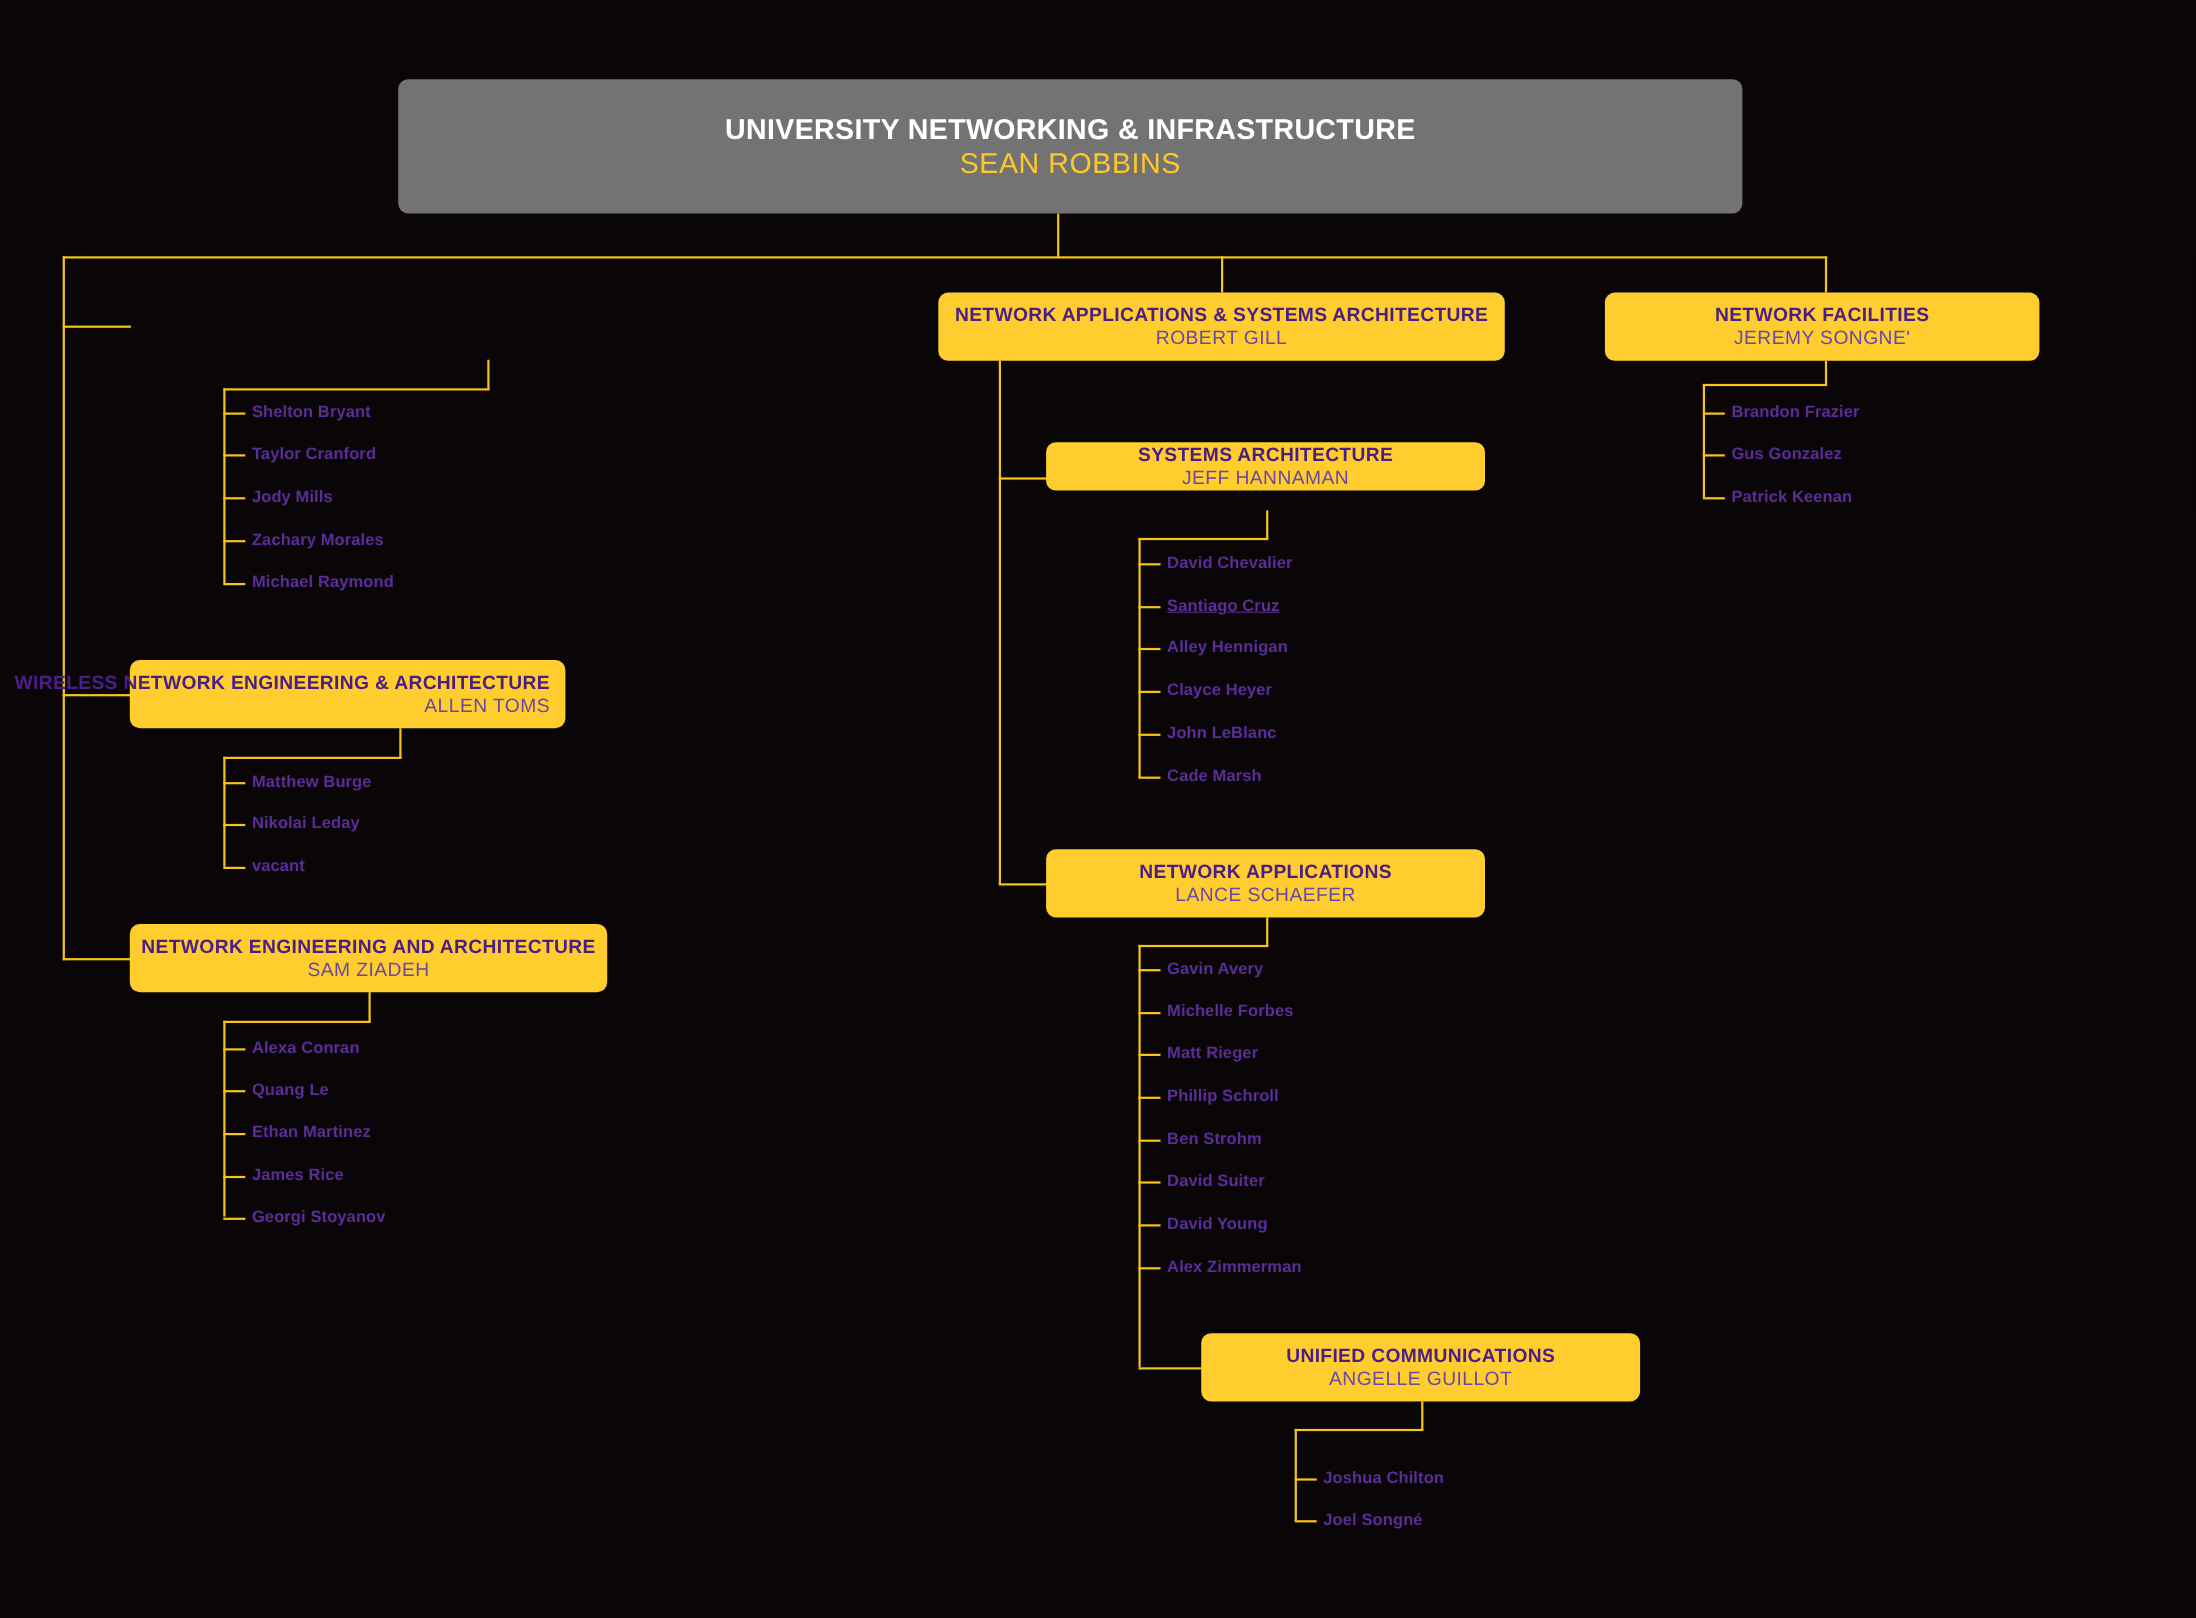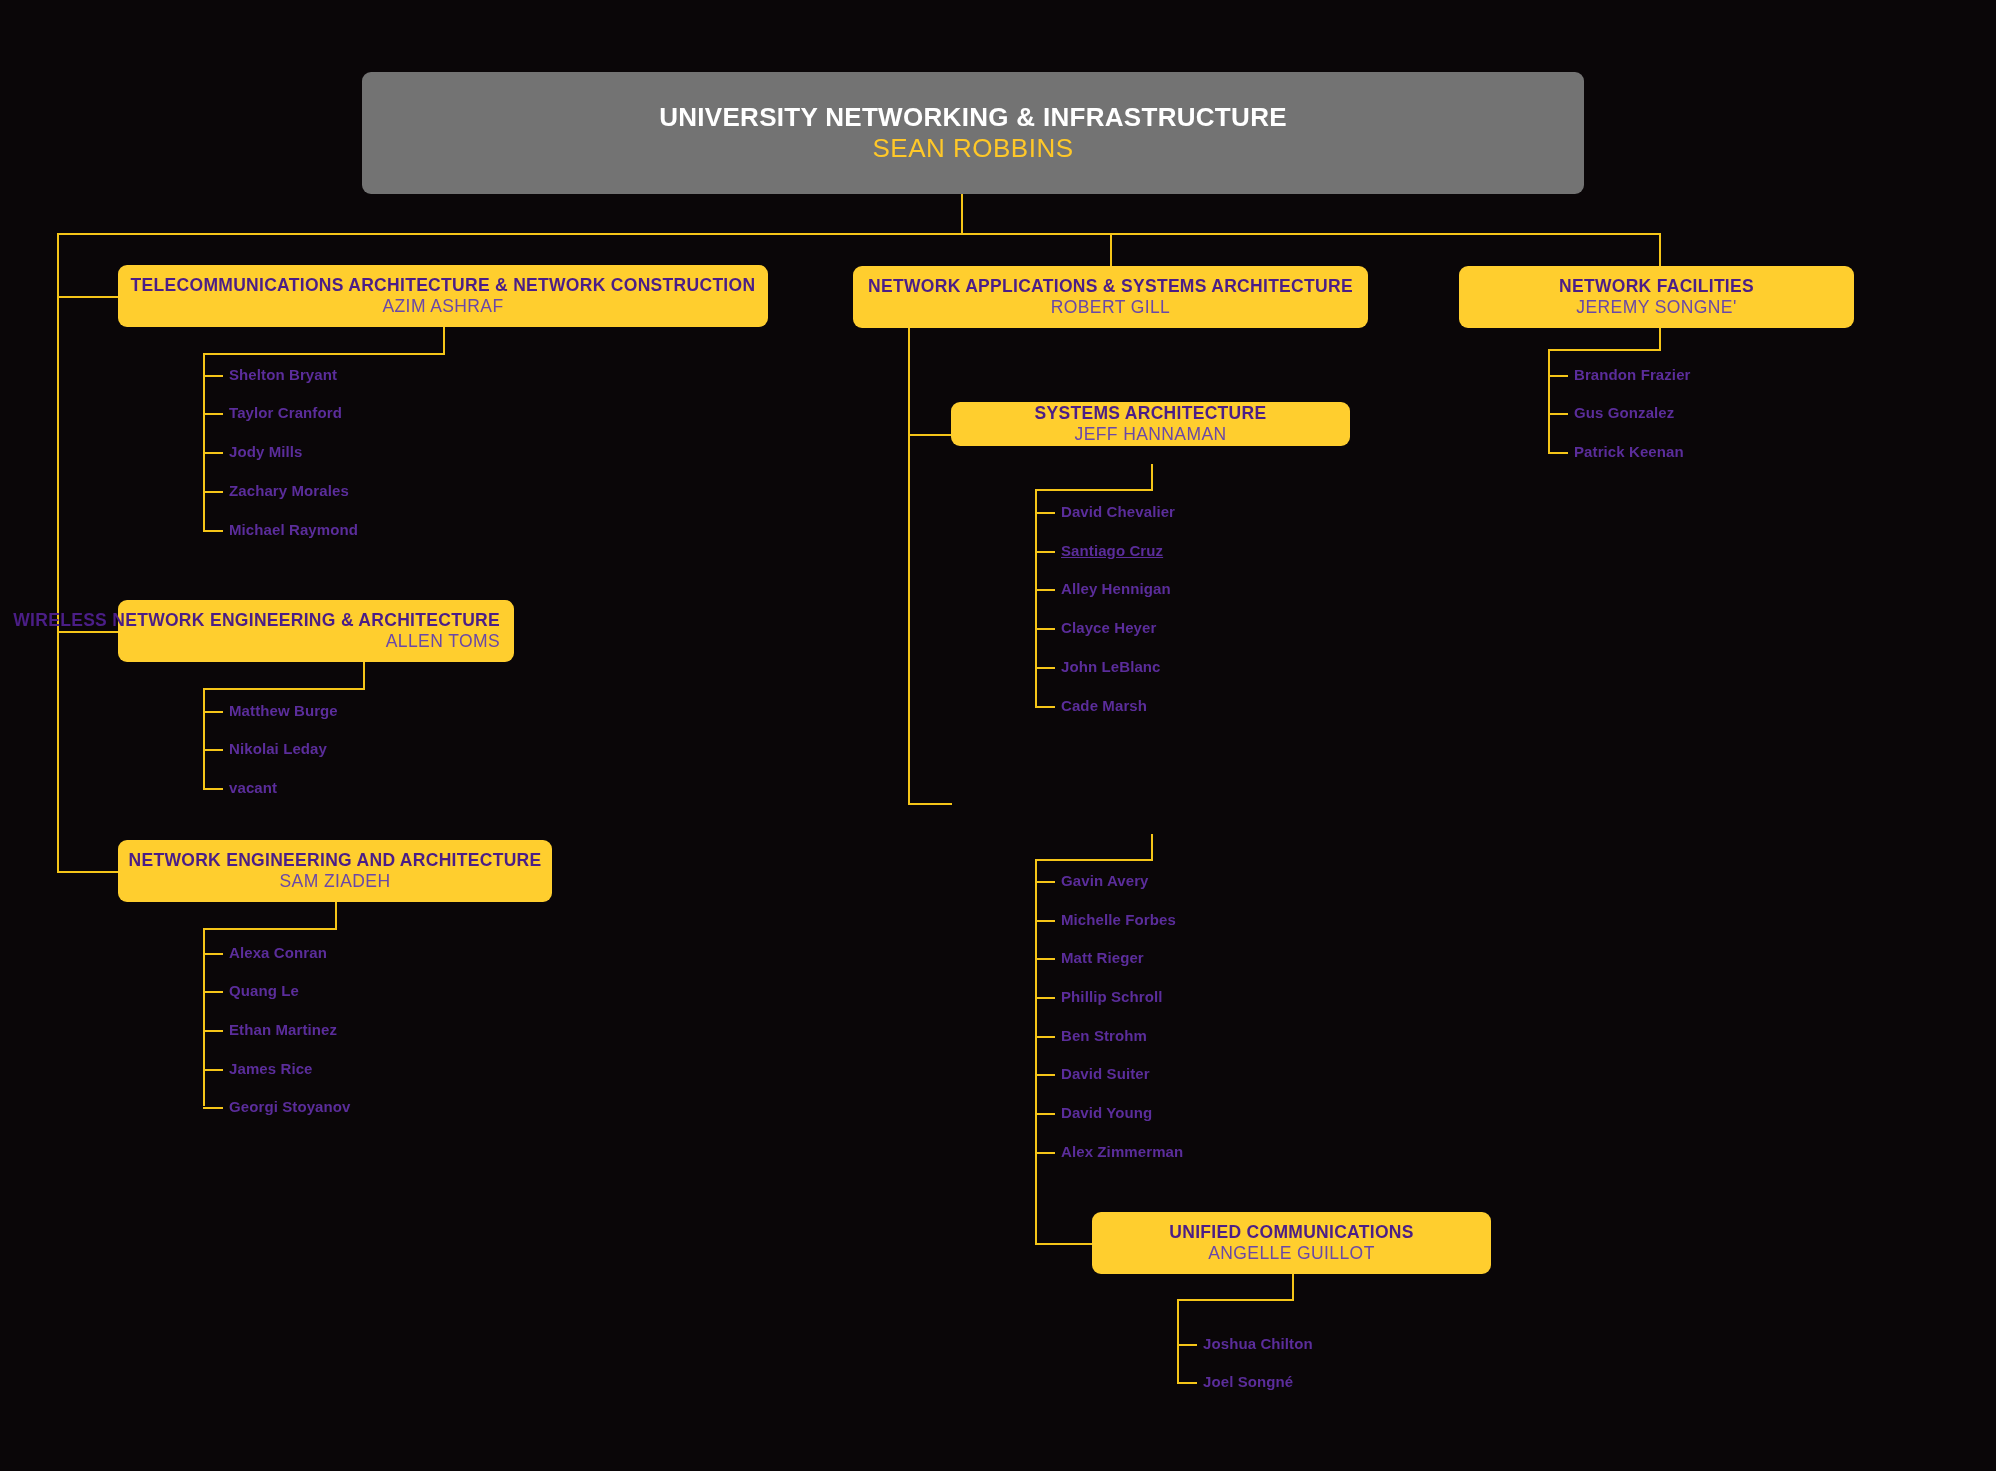--- a/index.html
+++ b/index.html
@@ -72,24 +72,20 @@
 
   <div class="ln lnv" style="left:961px;top:194px;height:40px;"></div>
 
   <div class="ln lnh" style="left:57px;top:233px;width:1604px;"></div>
 
   <div class="ln lnv" style="left:57px;top:233px;height:640px;"></div>
   <div class="ln lnh" style="left:57px;top:296px;width:62px;"></div>
   <div class="ln lnh" style="left:57px;top:631px;width:62px;"></div>
   <div class="ln lnh" style="left:57px;top:871px;width:62px;"></div>
 
-  <div class="box unit" style="left:118px;top:265px;width:650px;height:62px;">
-    <div class="t">TELECOMMUNICATIONS ARCHITECTURE &amp; NETWORK CONSTRUCTION</div>
-    <div class="n">AZIM ASHRAF</div>
-  </div>
   <div class="ln lnv" style="left:443px;top:327px;height:27px;"></div>
   <div class="ln lnh" style="left:203px;top:353px;width:242px;"></div>
   <div class="trunk" style="left:203px;top:353px;height:178px;"></div>
 
   <div class="stem" style="left:203px;top:375px;"></div>
   <div class="staff" style="left:229px;top:366px;">Shelton Bryant</div>
   <div class="stem" style="left:203px;top:413px;"></div>
   <div class="staff" style="left:229px;top:404px;">Taylor Cranford</div>
   <div class="stem" style="left:203px;top:452px;"></div>
   <div class="staff" style="left:229px;top:443px;">Jody Mills</div>
@@ -156,20 +152,24 @@
   <div class="staff" style="left:1061px;top:542px;text-decoration:underline;">Santiago Cruz</div>
   <div class="stem" style="left:1035px;top:589px;"></div>
   <div class="staff" style="left:1061px;top:580px;">Alley Hennigan</div>
   <div class="stem" style="left:1035px;top:628px;"></div>
   <div class="staff" style="left:1061px;top:619px;">Clayce Heyer</div>
   <div class="stem" style="left:1035px;top:667px;"></div>
   <div class="staff" style="left:1061px;top:658px;">John LeBlanc</div>
   <div class="stem" style="left:1035px;top:706px;"></div>
   <div class="staff" style="left:1061px;top:697px;">Cade Marsh</div>
 
+  <div class="box unit" style="left:951px;top:772px;width:399px;height:62px;">
+    <div class="t">NETWORK APPLICATIONS</div>
+    <div class="n">LANCE SCHAEFER</div>
+  </div>
   <div class="ln lnv" style="left:1151px;top:834px;height:26px;"></div>
   <div class="ln lnh" style="left:1035px;top:859px;width:118px;"></div>
   <div class="trunk" style="left:1035px;top:859px;height:384px;"></div>
 
   <div class="stem" style="left:1035px;top:881px;"></div>
   <div class="staff" style="left:1061px;top:872px;">Gavin Avery</div>
   <div class="stem" style="left:1035px;top:920px;"></div>
   <div class="staff" style="left:1061px;top:911px;">Michelle Forbes</div>
   <div class="stem" style="left:1035px;top:958px;"></div>
   <div class="staff" style="left:1061px;top:949px;">Matt Rieger</div>

